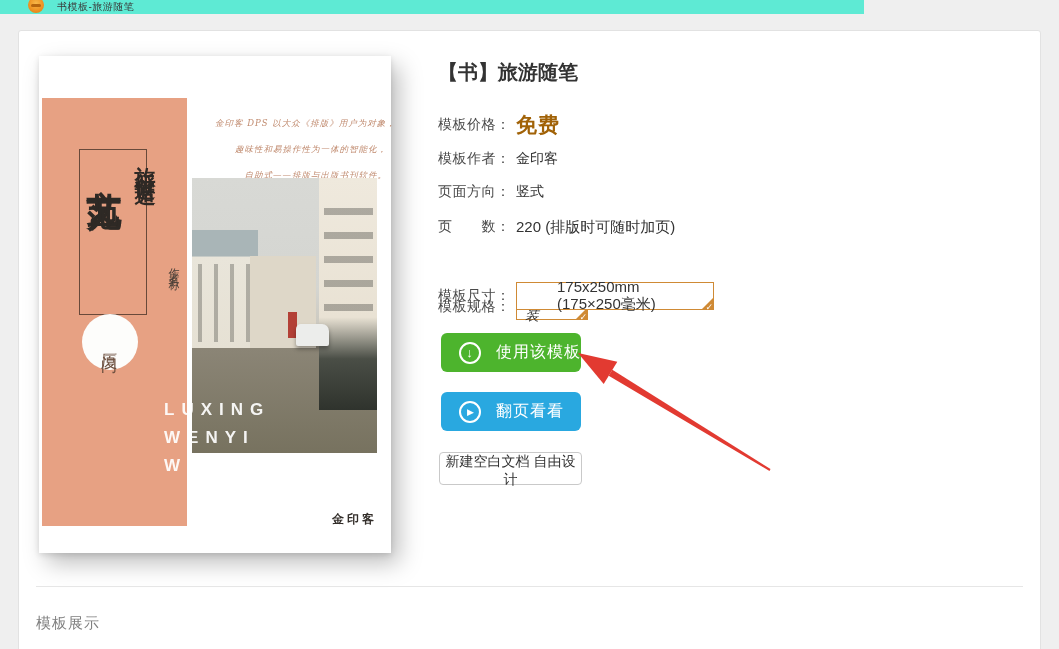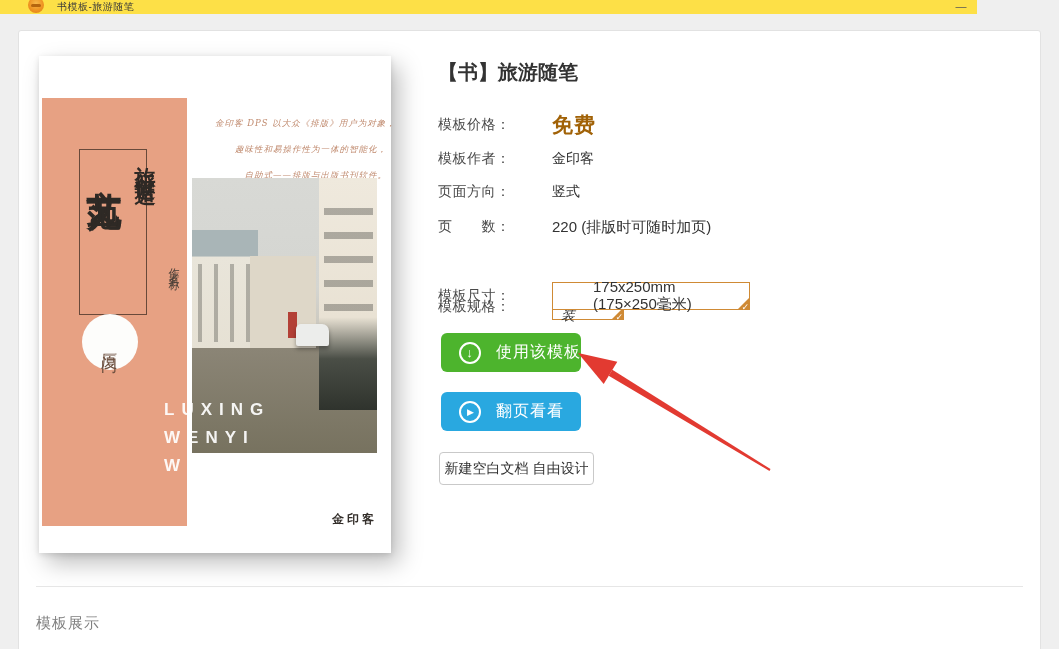--- a/index.html
+++ b/index.html
@@ -1,22 +1,22 @@
 <!DOCTYPE html>
 <html><head>
 <meta charset="utf-8">
 <style>
   * { margin:0; padding:0; box-sizing:border-box; }
   html,body { width:1059px; height:649px; overflow:hidden;
     font-family:"Liberation Sans","DejaVu Sans",sans-serif; background:#efefef; }
   .stage { position:relative; width:1059px; height:649px; }
 
   
-  .titlebar { position:absolute; left:0; top:0; width:977px; height:14px;
-    background:#fde047; overflow:hidden; z-index:5; }
+  .titlebar { position:absolute; left:0; top:0; width:864px; height:14px;
+    background:#5eead4; overflow:hidden; z-index:5; }
   .app-logo { position:absolute; left:28px; top:-3px; width:16px; height:16px;
     border-radius:50%; background:radial-gradient(circle at 50% 40%, #f6b84a 0%, #ef9322 55%, #d97c14 100%); }
   .app-logo::after { content:""; position:absolute; left:3px; top:7px; width:10px; height:3px;
     background:#b5650e; border-radius:2px; }
   .win-title { position:absolute; left:57px; top:0px; font-size:10px; color:#3a3a3a; letter-spacing:.5px; }
   .win-btn { position:absolute; top:-1px; width:28px; height:15px; text-align:center;
     font-size:11px; color:#555; line-height:15px; }
   .win-btn.min { left:947px; }
   .win-btn.max { left:996px; }
   .win-btn.max i { display:inline-block; width:9px; height:8px; border:1px solid #555; margin-top:3px; }
@@ -66,40 +66,40 @@
   .latin { position:absolute; left:125px; top:304px; color:rgba(255,255,255,.92);
     font-size:17px; font-weight:600; letter-spacing:7px; line-height:28px; white-space:nowrap;margin-top:36px; }
   .cover-tags { position:absolute; left:167px; top:401px; font-size:11px;
     letter-spacing:2px; color:#c58e74; white-space:nowrap; }
   .cover-brand { position:absolute; right:14px; top:455px; font-size:12px;
     font-weight:700; letter-spacing:3px; color:#332e2a; }
 
   
   .panel { position:absolute; left:419px; top:0; width:590px; height:600px; }
   .detail-title { position:absolute; left:0; top:28px; font-size:20px; font-weight:600; color:#333; }
-  .row { position:absolute; left:0; display:flex; align-items:center;gap:36px; }
+  .row { position:absolute; left:0; display:flex; align-items:center; }
   .row .lbl { font-size:14px; color:#4a4a4a; width:78px; letter-spacing:.5px; }
   .row .val { font-size:14px; color:#333; }
   .price-val { font-size:21px; font-weight:700; color:#a16207; letter-spacing:1px; }
   .dd { position:relative; border:1px solid #cf8a35; background:#fff; color:#333;
     font-size:14px; display:flex; align-items:center; padding:0 8px; cursor:pointer; }
   .dd-fold { position:absolute; right:-1px; bottom:-1px; width:0; height:0;
     border-left:13px solid transparent; border-bottom:13px solid #cf8a35; }
   .dd-check { position:absolute; right:0px; bottom:-3px; font-size:9px; color:#fff; z-index:1; }
 
   .btn { position:absolute; left:3px; width:140px; height:39px; border:none; border-radius:6px;
     display:flex; align-items:center; justify-content:flex-start; padding-left:18px; gap:15px;
     color:#fff; font-size:16px; letter-spacing:1px; cursor:pointer;
     font-family:"Liberation Sans","DejaVu Sans",sans-serif; }
   .btn-use { top:302px; background:#4db42d; }
   .btn-flip { top:361px; background:#29a8e0; }
   .btn-ic { width:22px; height:22px; border:2px solid #fff; border-radius:50%; flex:0 0 auto;
     display:flex; align-items:center; justify-content:center; font-size:13px; font-weight:700; color:#fff; }
   .btn-ic.play { font-size:9px; padding-left:2px; }
-  .btn-blank { position:absolute; left:1px; top:421px; width:155px; height:33px;
+  .btn-blank { position:absolute; left:1px; top:421px; width:143px; height:33px;
     background:#fff; border:1px solid #c9c9c9; border-radius:4px; color:#333; font-size:14px;
     cursor:pointer; font-family:"Liberation Sans","DejaVu Sans",sans-serif; }
 
   
   .arrow-svg { position:absolute; left:0; top:0; width:1059px; height:649px;
     pointer-events:none; z-index:9; }
 
   
   .divider { position:absolute; left:17px; right:17px; top:555px; height:1px; background:#e6e6e6; }
   .section-title { position:absolute; left:17px; top:583px; font-size:15px; color:#7f7f7f; letter-spacing:1px; }

